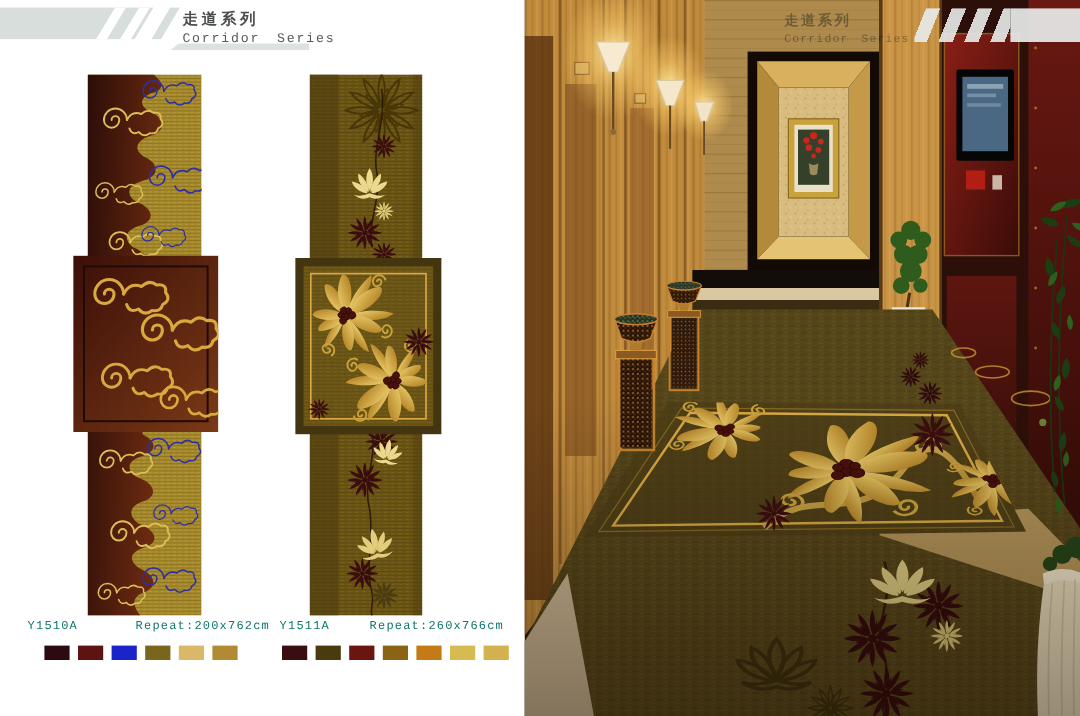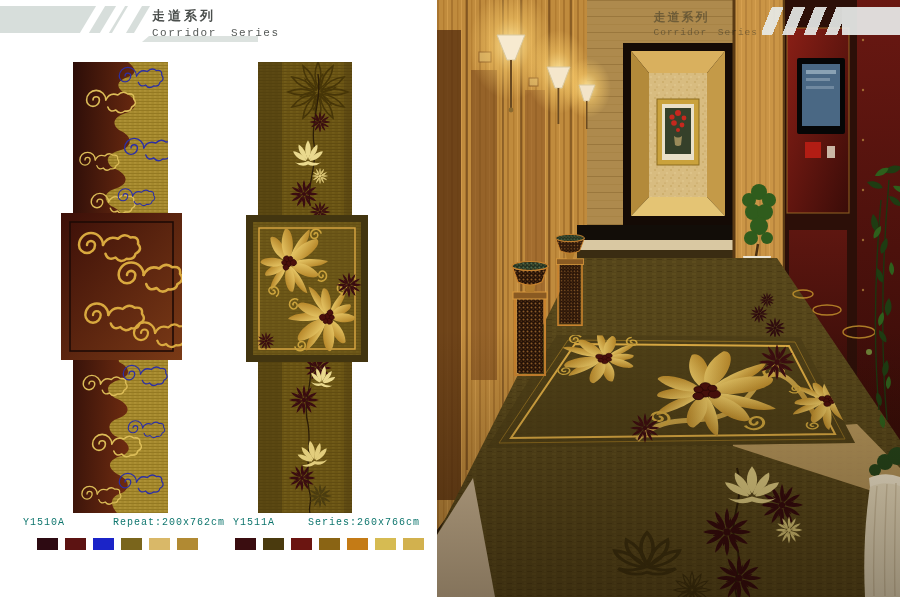--- a/index.html
+++ b/index.html
@@ -221,21 +221,21 @@
       <rect width="122" height="147" fill="#423510"></rect>
       <rect x="7" y="7" width="108" height="133" fill="url(#otex)"></rect>
       <rect x="7" y="7" width="108" height="133" fill="#6e5a1d" opacity=".35"></rect>
       <rect x="13" y="13" width="96" height="121" fill="none" stroke="#dca843" stroke-width="1.4"></rect>
       <use href="#bigMum" transform="translate(42,48) scale(.8) rotate(-30)" fill="url(#goldGrad)"></use>
       <use href="#bigMum" transform="translate(82,102) scale(.8) rotate(150)" fill="url(#goldGrad)"></use>
       <use href="#mum" transform="translate(103,70) scale(.85)" fill="#3a0c10"></use>
       <use href="#mum" transform="translate(20,126) scale(.6)" fill="#3a0c10"></use>
     </svg>
     <div class="prod-label" style="left:233px">Y1511A</div>
-    <div class="prod-label" style="left:308px">Series:260x766cm</div>
+    <div class="prod-label" style="left:308px">Repeat:260x766cm</div>
     <div class="swatch-row" style="left:235px">
         <div class="swatch" style="background: rgb(58, 13, 16);"></div>
         <div class="swatch" style="background: rgb(74, 58, 14);"></div>
         <div class="swatch" style="background: rgb(107, 21, 17);"></div>
         <div class="swatch" style="background: rgb(138, 100, 20);"></div>
         <div class="swatch" style="background: rgb(196, 123, 22);"></div>
         <div class="swatch" style="background: rgb(214, 187, 82);"></div>
         <div class="swatch" style="background: rgb(210, 177, 78);"></div>
       </div>
   </div>

